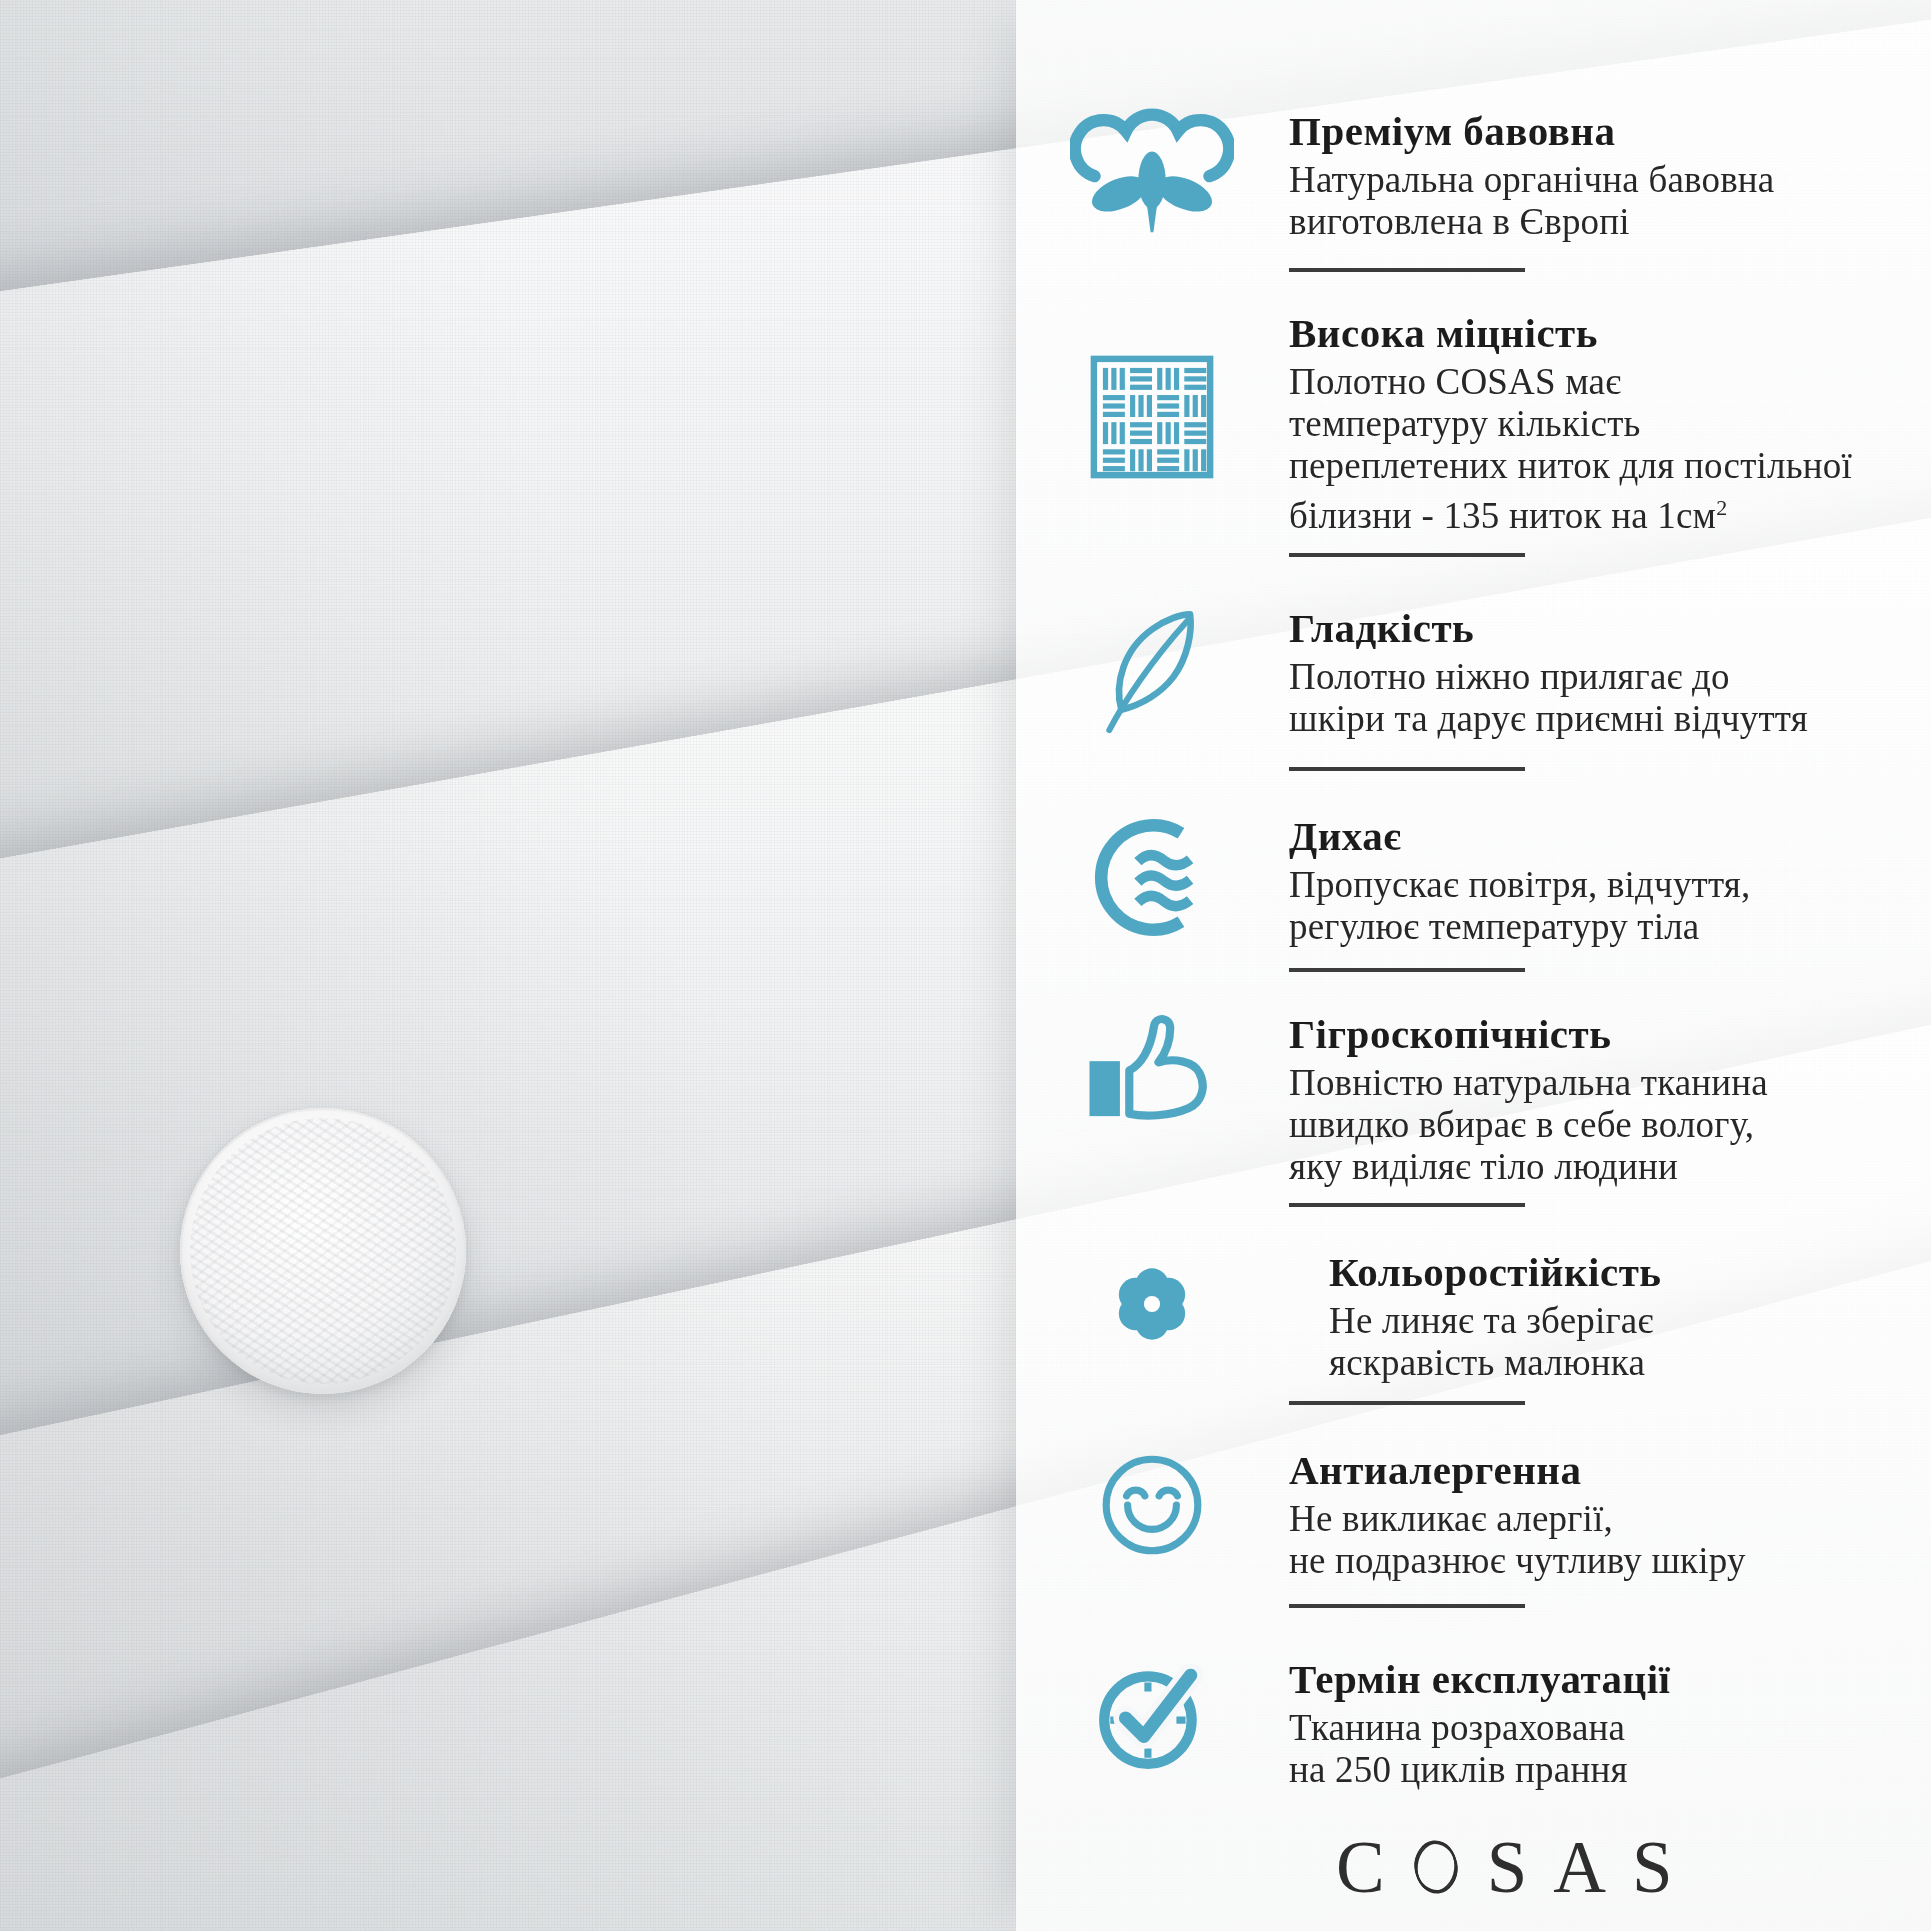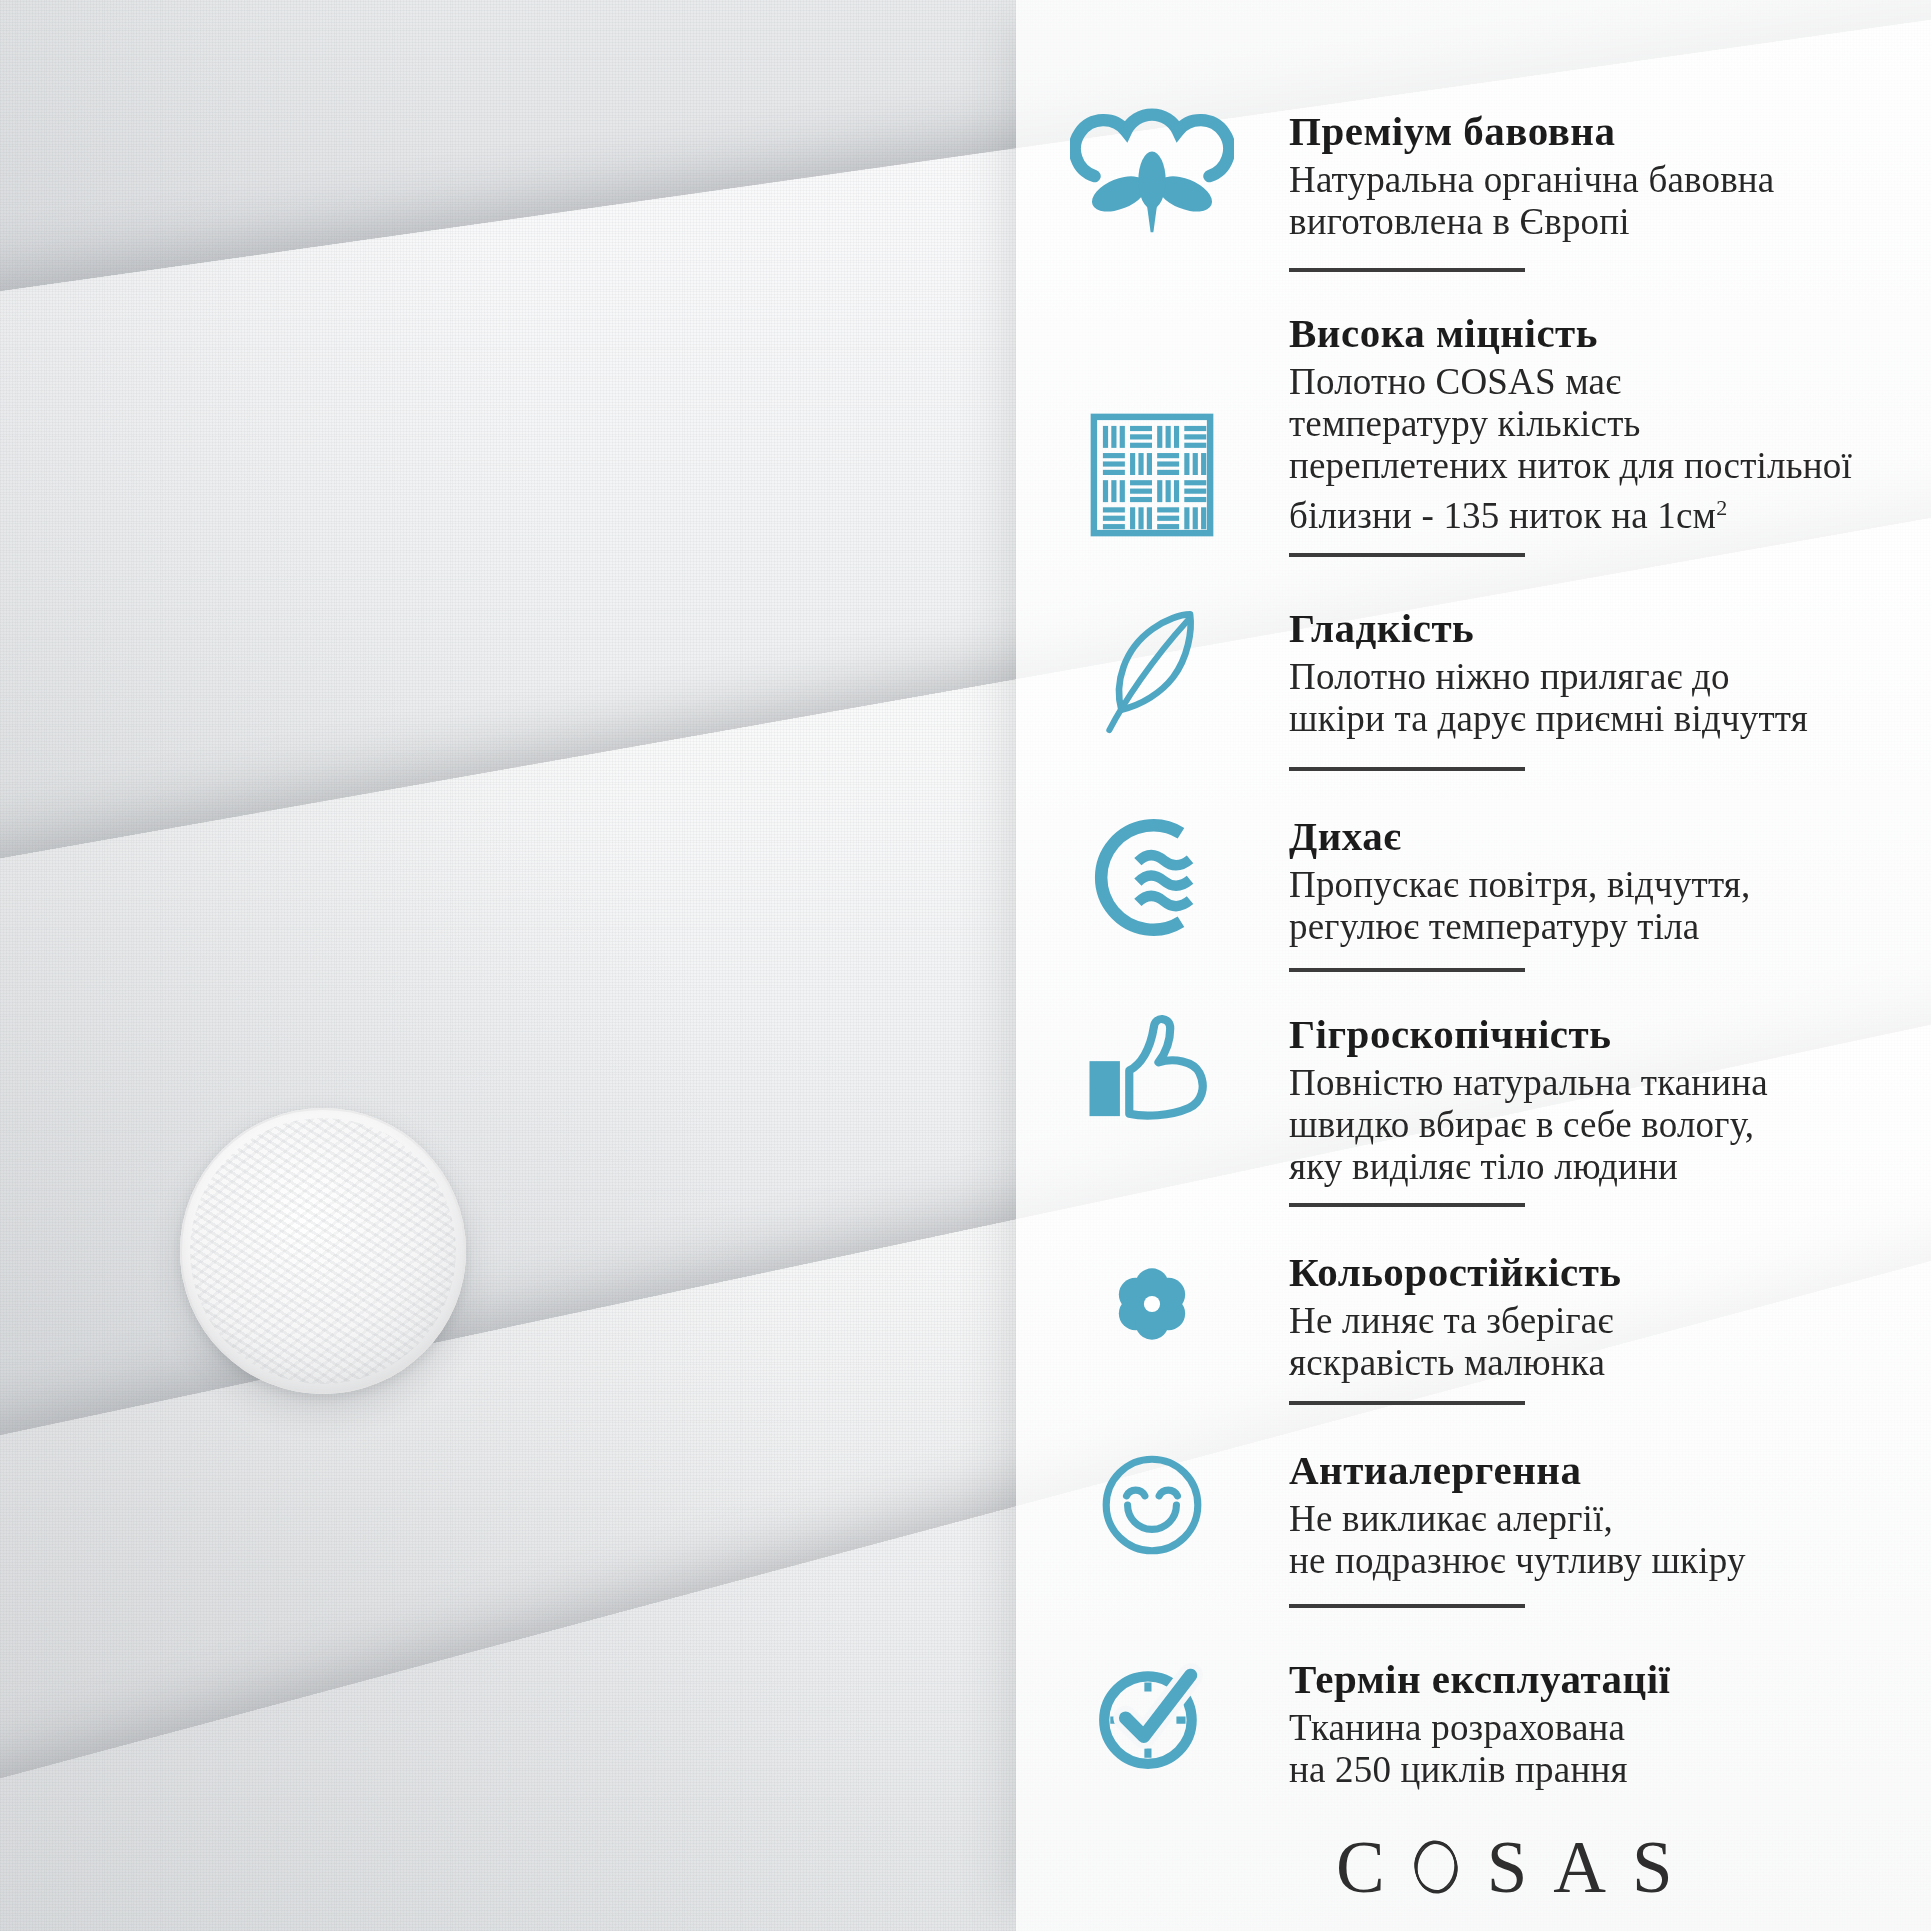--- a/index.html
+++ b/index.html
@@ -57,25 +57,25 @@
   
   .feature{position:absolute;left:1043px;width:883px;display:flex;align-items:flex-start;}
   .icon-col{width:217px;flex:0 0 217px;display:flex;justify-content:center;}
   .text-col{flex:1;padding-left:29px;}
   .ftitle{margin:0 0 5.8px 0;font-size:41px;line-height:44px;font-weight:700;
           color:var(--title);letter-spacing:0.5px;}
   .fline{font-size:37px;line-height:42px;color:var(--body);white-space:nowrap;letter-spacing:0.2px;}
   .sup{font-size:22px;}
   .icon{color:var(--accent);display:block;}
   .f1{top:90px;}  .f1 .ftitle{margin-top:19.3px;}
-  .f2{top:311px;align-items:flex-end;} .f2 .icon{margin-top:44px;}
+  .f2{top:311px;} .f2 .icon{margin-top:44px;}
   .f3{top:606px;}
   .f4{top:814px;}
   .f5{top:1012px;}
-  .f6{top:1250px;}
+  .f6{top:1250px;gap:40px;}
   .f7{top:1448px;}
   .f8{top:1657px;}
   .divider{position:absolute;left:1289px;width:236px;height:3.9px;background:var(--divider);}
   .d1{top:268px;} .d2{top:553px;} .d3{top:767px;} .d4{top:968px;}
   .d5{top:1203px;} .d6{top:1401px;} .d7{top:1604px;}
   
   .brand{position:absolute;left:1336px;top:1831px;display:flex;align-items:center;gap:26px;
          color:var(--logo);font-size:73px;font-weight:400;line-height:73px;}
   .brand .letter{display:block;}
   .brand svg{display:block;transform:translateY(-1px);}

